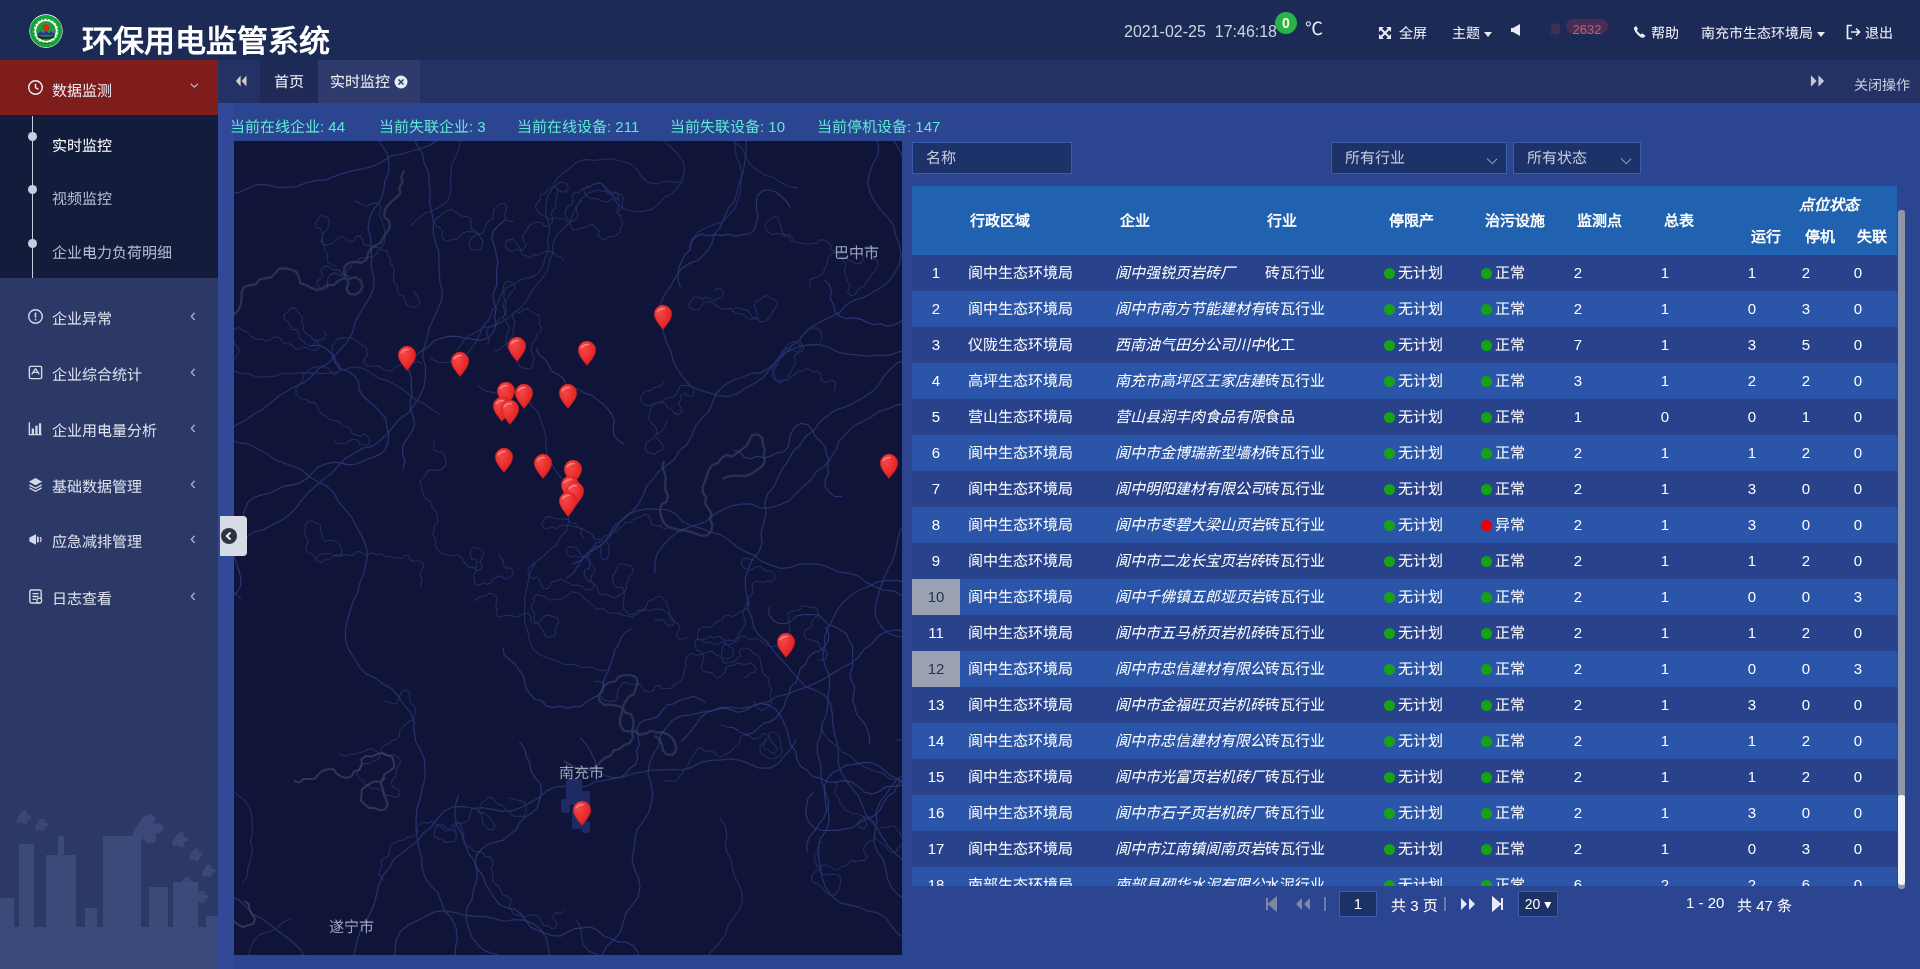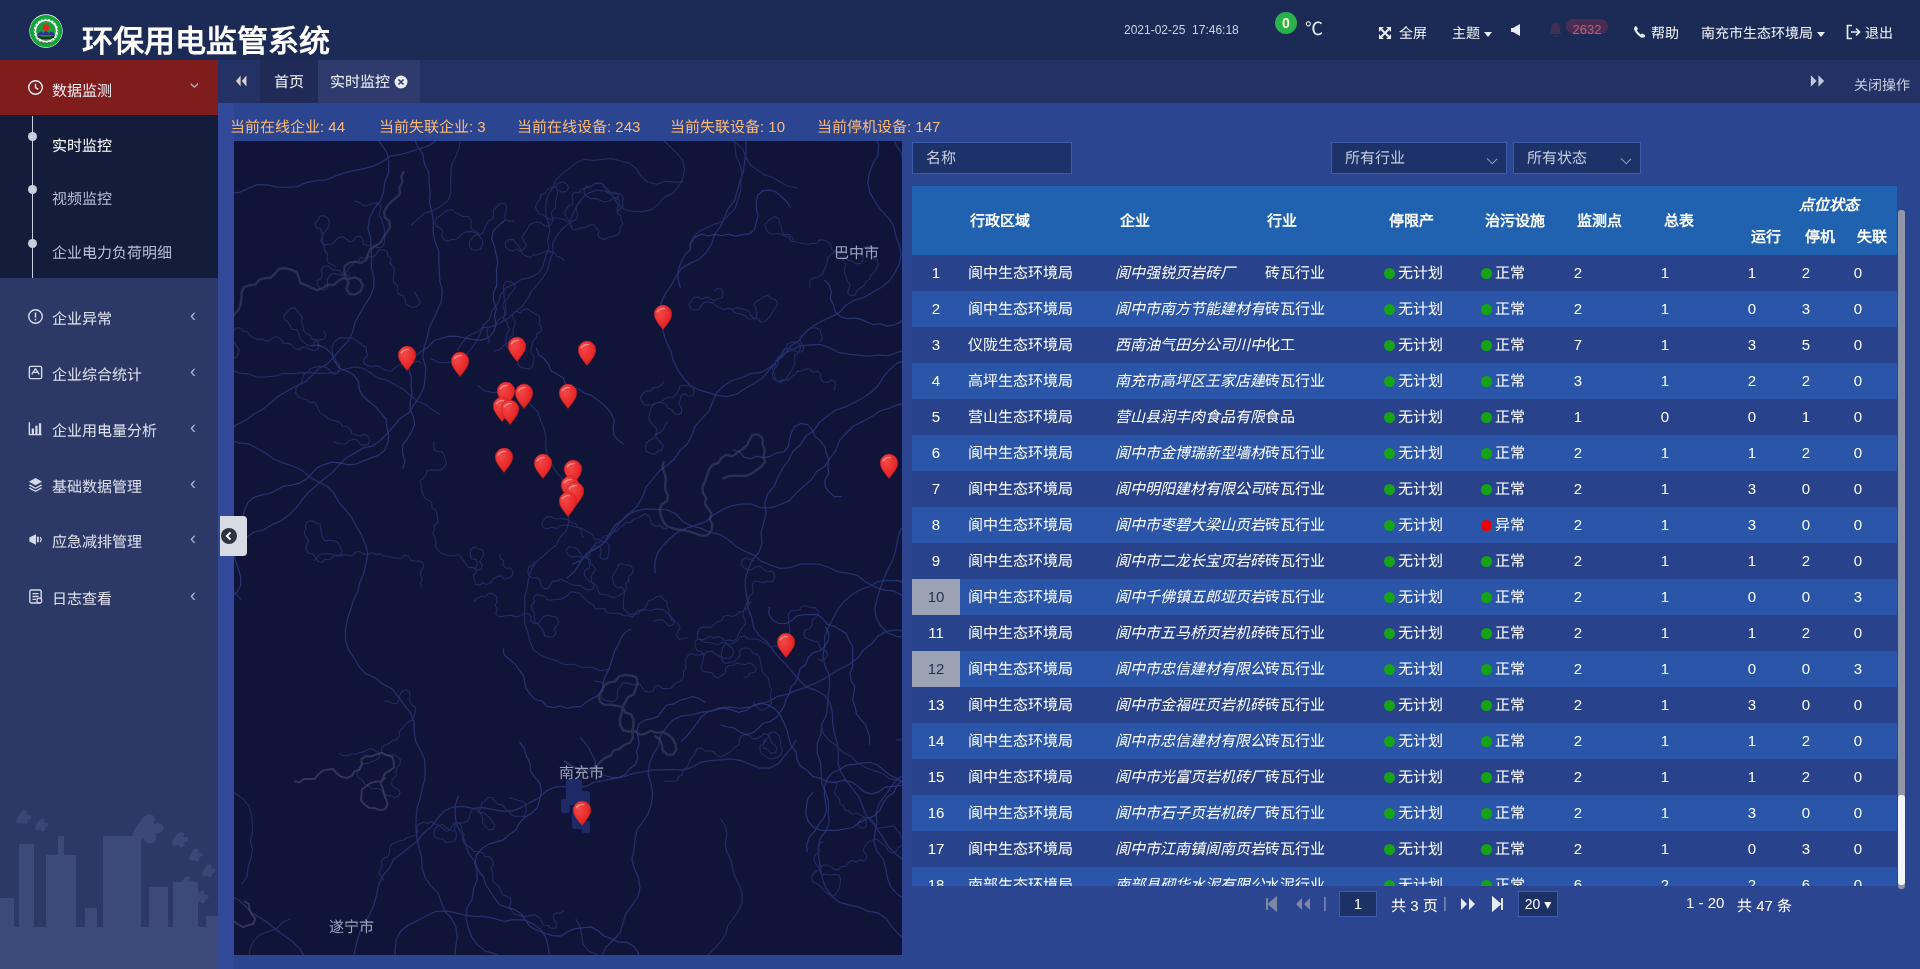--- a/index.html
+++ b/index.html
@@ -2,21 +2,21 @@
 <html lang="zh-CN"><head><meta charset="utf-8">
 <style>
 * { margin:0; padding:0; box-sizing:border-box; }
 html,body { width:1920px; height:969px; overflow:hidden; background:#2b4591; font-family:"Liberation Sans",sans-serif; }
 .abs { position:absolute; }
 
 
 #hdr { position:absolute; left:0; top:0; width:1920px; height:60px; background:#1c2b56; z-index:30; }
 #logo { position:absolute; left:29px; top:14px; width:34px; height:34px; }
 #title { position:absolute; left:82px; top:16px; font-size:31px; font-weight:bold; color:#fff; letter-spacing:0; }
-#hdate { position:absolute; left:1124px; top:23px; font-size:12px; color:#cdd2de; }
+#hdate { position:absolute; left:1124px; top:23px; font-size:16px; color:#cdd2de; }
 #htemp { position:absolute; left:1275px; top:12px; width:22px; height:22px; border-radius:50%; background:#27b24c; color:#ffffd0; font-size:14px; font-weight:bold; text-align:center; line-height:22px; }
 #hcels { position:absolute; left:1305px; top:14px; font-size:18px; color:#e8ecf4; }
 .hitem { position:absolute; top:22px; font-size:14px; color:#f2f4fa; }
 .hcaret { display:inline-block; width:0; height:0; border-left:4.5px solid transparent; border-right:4.5px solid transparent; border-top:5.5px solid #e8ecf4; vertical-align:middle; margin-left:4px; }
 #hbadge { position:absolute; left:1566px; top:19px; width:42px; height:15px; background:rgba(180,50,78,0.30); border-radius:11px; color:#b86377; font-size:13px; text-align:center; line-height:21px; }
 #hbell { position:absolute; left:1548px; top:22px; opacity:0.35; }
 
 
 #side { position:absolute; left:0; top:60px; width:218px; height:909px; background:#2c3966; z-index:20; }
 #pitem { position:absolute; left:0; top:0; width:218px; height:55px; background:#7f1d1d; }
@@ -38,21 +38,21 @@
 #tabs-arr { position:absolute; left:16px; top:13px; }
 .tab { position:absolute; top:0; height:43px; font-size:15px; color:#f0f2f8; text-align:center; line-height:43px; }
 #tab1 { left:42px; width:58px; background:#1f2a57; }
 #tab2 { left:100px; width:102px; background:#2f3b6d; }
 #closeop { position:absolute; right:10px; top:14px; font-size:14px; color:#c9cede; }
 #ffwd { position:absolute; right:94px; top:13px; }
 
 
 #content { position:absolute; left:218px; top:103px; width:1702px; height:866px; background:#2b4591; }
 #lstrip { position:absolute; left:0; top:0; width:16px; height:866px; background:#32499a; }
-#stats { position:absolute; left:12px; top:12px; width:1000px; height:22px; font-size:15px; color:#fdba74; }
+#stats { position:absolute; left:12px; top:12px; width:1000px; height:22px; font-size:15px; color:#5eead4; }
 #stats span { position:absolute; top:0; }
 #map { position:absolute; left:16px; top:38px; width:668px; height:814px; background:#111439; overflow:hidden; }
 #handle { position:absolute; left:2px; top:413px; width:27px; height:40px; background:#d7dce4; border-radius:0 4px 4px 0; z-index:5; }
 #handle .hc { position:absolute; left:1px; top:12px; width:16px; height:16px; border-radius:50%; background:#2e3344; }
 
 
 #fname { position:absolute; left:694px; top:39px; width:160px; height:32px; background:#1d3269; border:1px solid #3a5cab; color:#c3cade; font-size:15px; line-height:30px; padding-left:13px; }
 .fsel { position:absolute; top:39px; height:32px; background:#1d3269; border:1px solid #3a5cab; color:#c3cbdd; font-size:15px; line-height:30px; padding-left:13px; }
 .fsel .sc { position:absolute; right:10px; top:12px; width:8px; height:8px; border-right:1.6px solid #9aa6c6; border-bottom:1.6px solid #9aa6c6; transform:rotate(45deg) scale(1,0.9); transform-origin:center; }
 #fsel1 { left:859px; width:251px; }
@@ -84,21 +84,21 @@
 #vscroll { position:absolute; left:1679.5px; top:107px; width:7px; height:679px; background:#8e96a8; border-radius:3px; }
 #vthumb { position:absolute; left:0px; top:585px; width:7px; height:90px; background:#f2f4f8; border-radius:3px; }
 </style></head>
 <body>
 
 <div id="content">
   <div id="lstrip"></div>
   <div id="stats">
       <span style="left:0">当前在线企业: 44</span>
       <span style="left:149px">当前失联企业: 3</span>
-      <span style="left:287px">当前在线设备: 243</span>
+      <span style="left:287px">当前在线设备: 211</span>
       <span style="left:440px">当前失联设备: 10</span>
       <span style="left:587px">当前停机设备: 147</span>
     </div>
   <div id="map">
       <svg width="668" height="814" viewBox="0 0 668 814" style="position:absolute;left:0;top:0">
 <defs>
 <radialGradient id="pg" cx="35%" cy="30%" r="80%">
             <stop offset="0%" stop-color="#f34949"></stop>
             <stop offset="60%" stop-color="#e92b2b"></stop>
             <stop offset="100%" stop-color="#cf2020"></stop>

